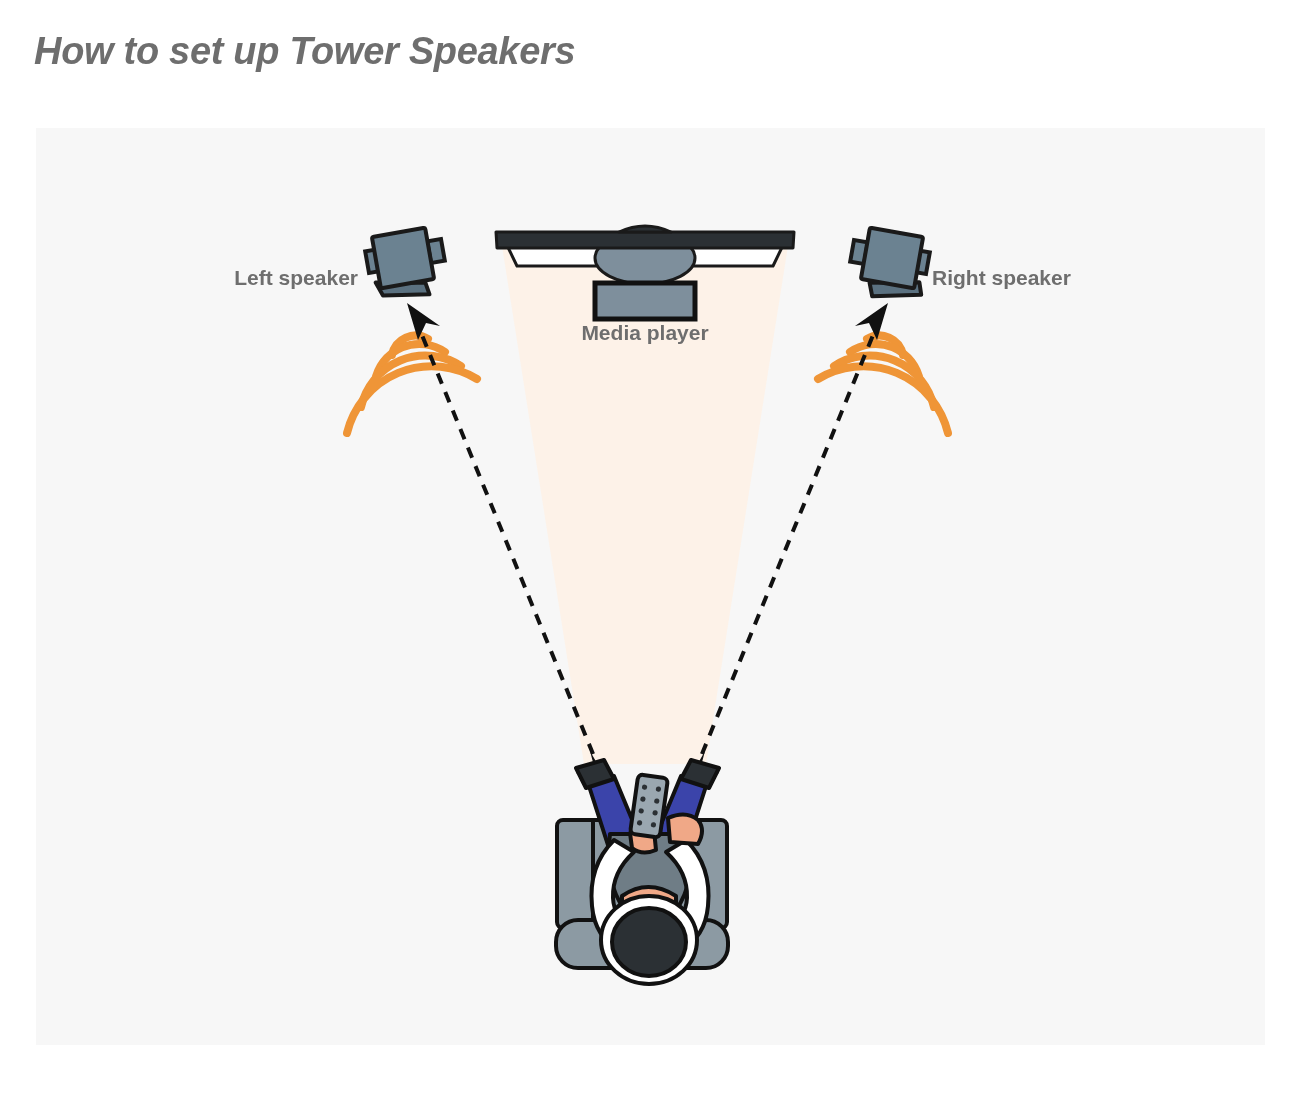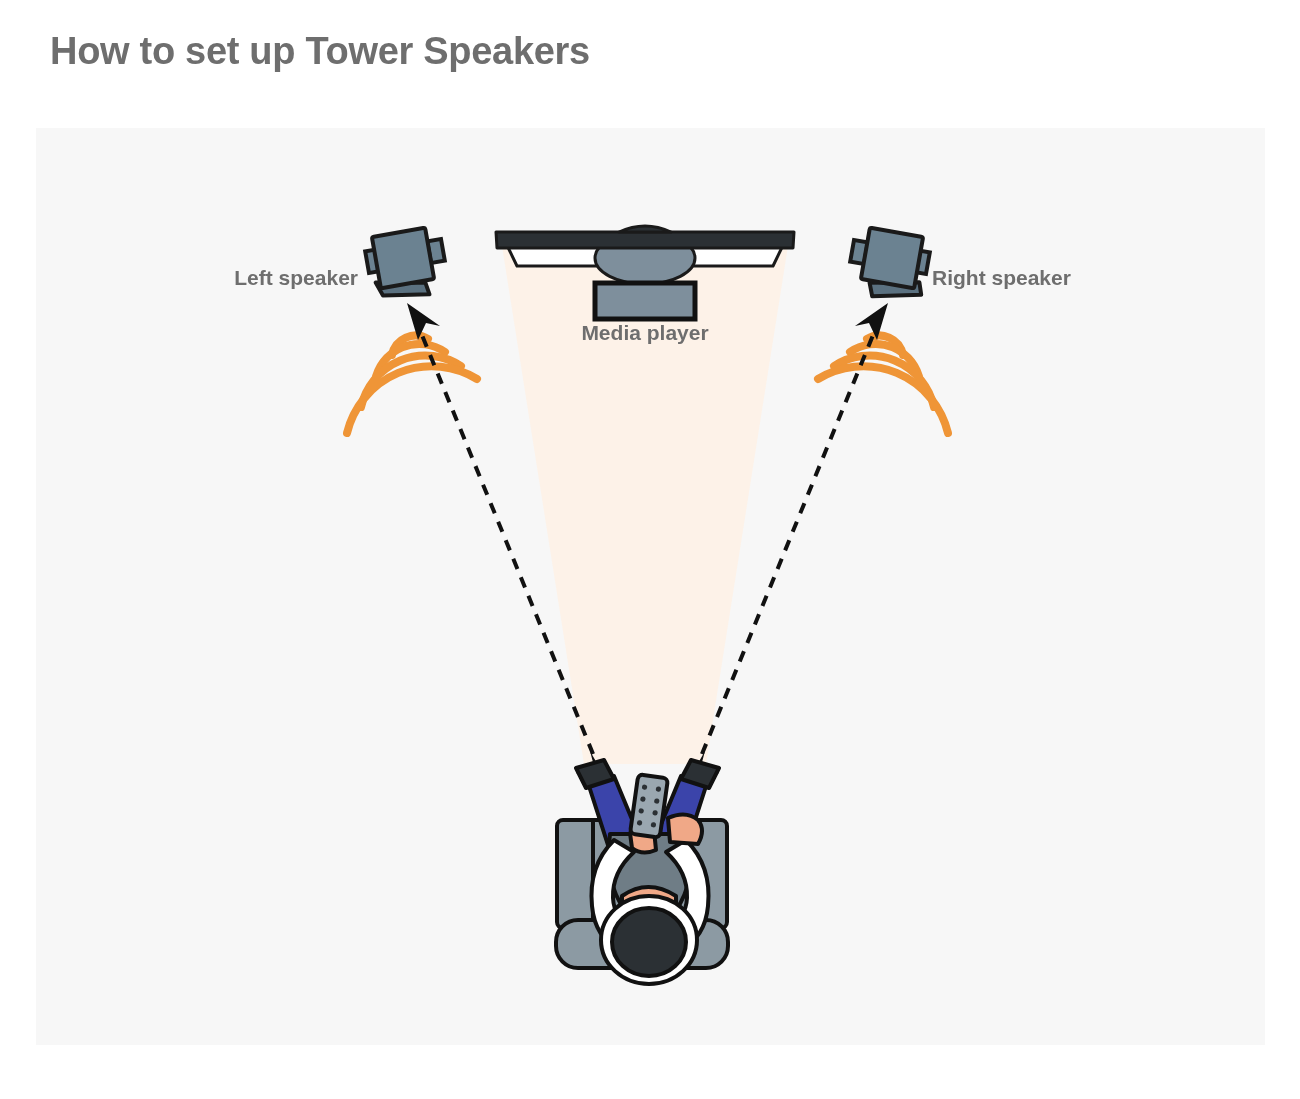--- a/index.html
+++ b/index.html
@@ -9,27 +9,28 @@
   }
   body {
     width: 1300px;
     height: 1099px;
     font-family: "Liberation Sans", sans-serif;
     overflow: hidden;
     position: relative;
   }
   #page-title {
     position: absolute;
-    left: 50px;
+    left: 34px;
     top: 30px;
     font-size: 38px;
     font-weight: bold;
     color: #6e6e6e;
     letter-spacing: -0.3px;
     white-space: nowrap;
+    font-style: italic;
   }
   #diagram-panel {
     position: absolute;
     left: 36px;
     top: 128px;
     width: 1229px;
     height: 917px;
     background: #f7f7f7;
   }
   #diagram-svg {

